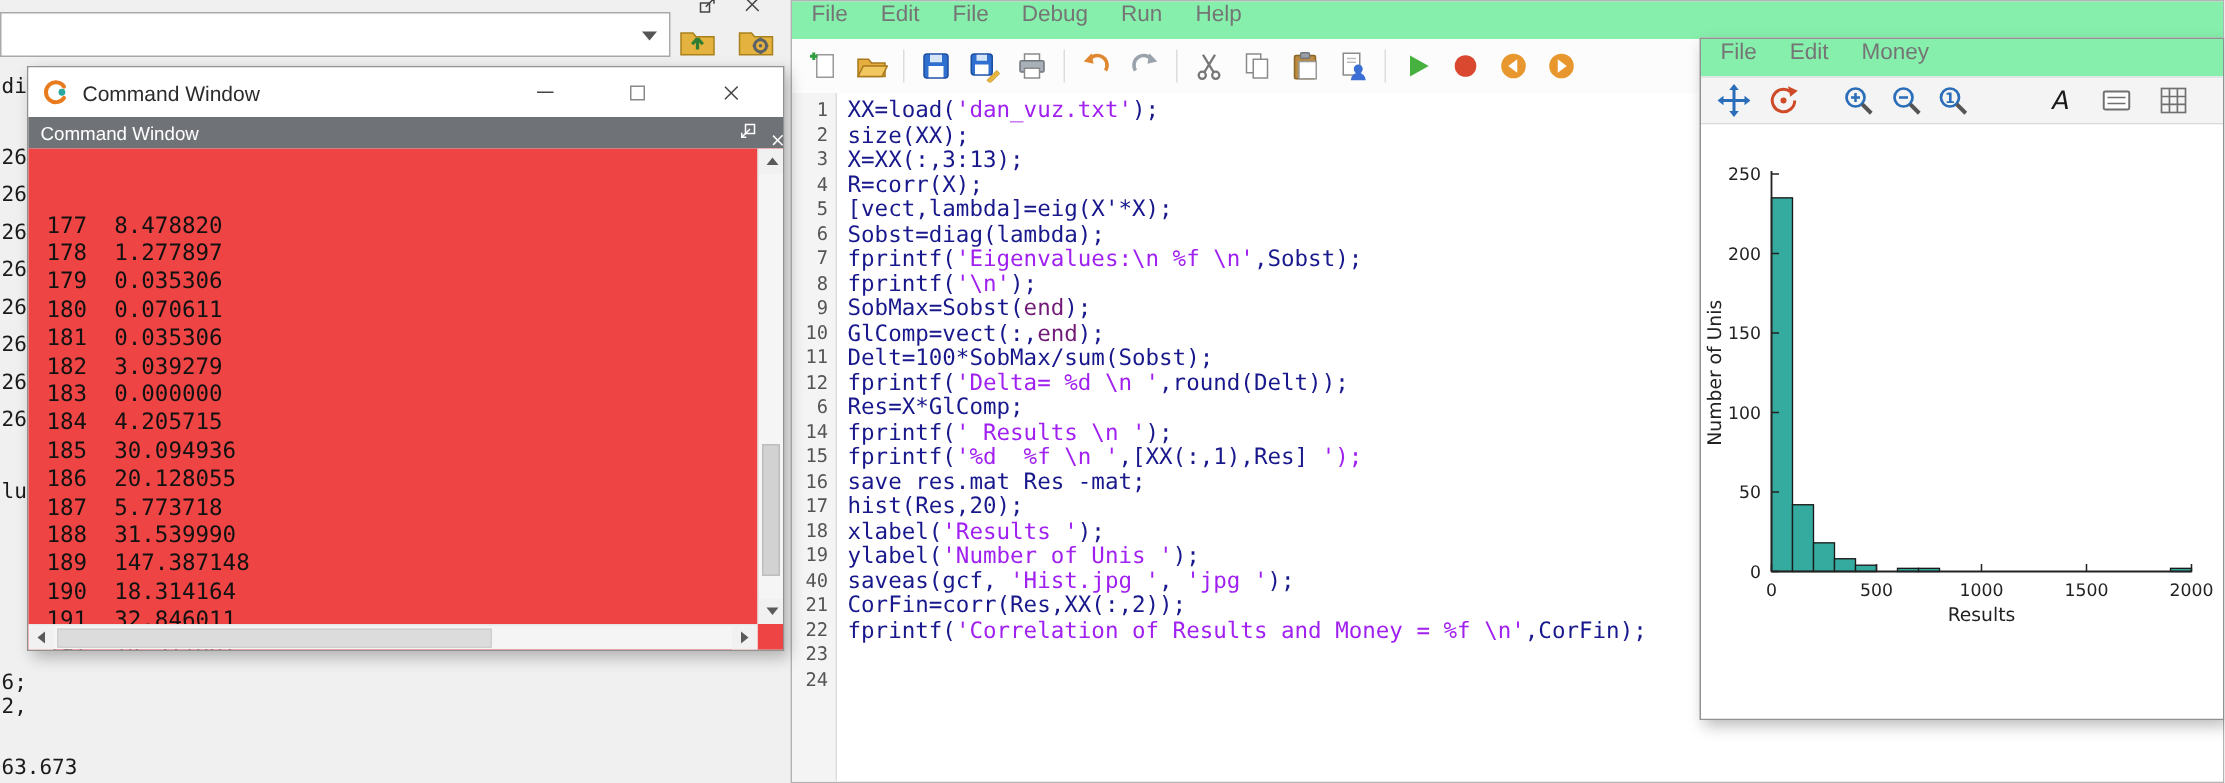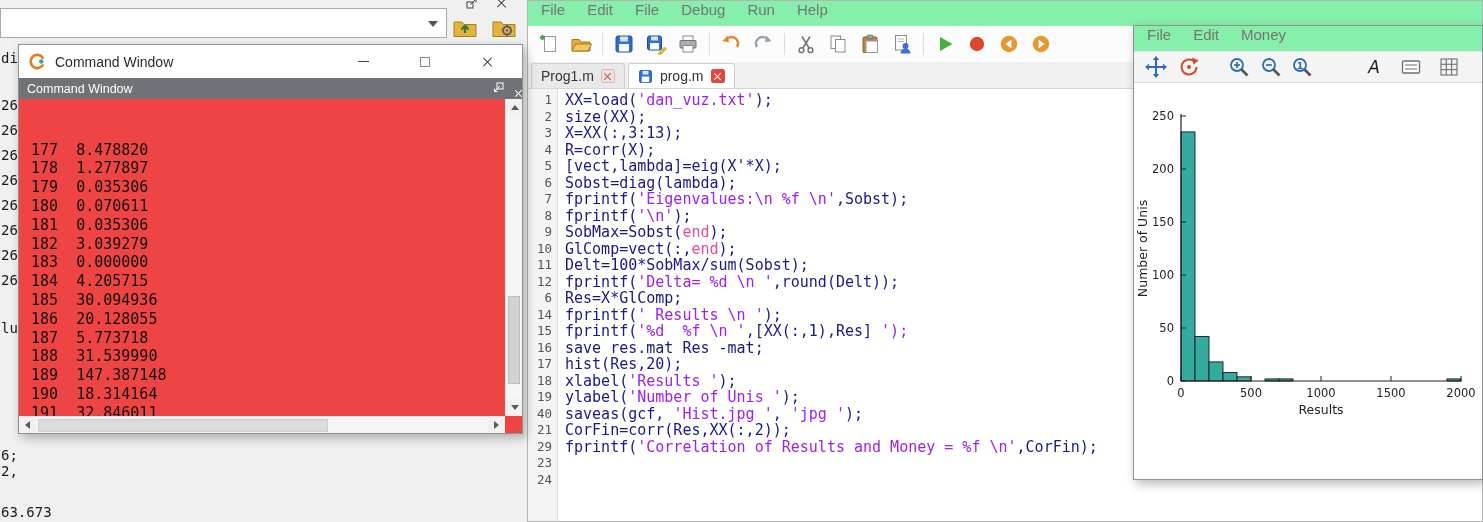--- a/index.html
+++ b/index.html
@@ -67,21 +67,21 @@
   .tab-x{position:relative;width:14px;height:14px;border-radius:2.5px;display:flex;align-items:center;justify-content:center}
   .tab-x.red{background:#e0483c}
   .tab-x.pale{background:#f2dedd;border:1px solid #d8b6b2}
   .tab-x.red .x-glyph.small::before,.tab-x.red .x-glyph.small::after{background:#fff}
   .tab-x.pale .x-glyph.small::before,.tab-x.pale .x-glyph.small::after{background:#b05a52}
   .ed-body{flex:1;display:flex;overflow:hidden;background:#fff}
   .ed-gutter{width:30px;background:#f4f4f4;border-right:1px solid #ddd;text-align:right;padding:3px 5px 0 0;font:12.5px/16.5px "DejaVu Sans Mono",monospace;color:#555;flex:0 0 auto}
   .ed-code{flex:1;padding:3px 0 0 7px;font:15px/16.5px "DejaVu Sans Mono",monospace;white-space:pre;overflow:hidden}
   .tk-d{color:#18188c}
   .tk-s{color:#a020f0}
-  .tk-k{color:#ec4899}
+  .tk-k{color:#701a75}
 
   
   .fig-win{left:1133px;top:25px;width:350px;height:455px;z-index:4;display:flex;flex-direction:column}
   .fig-toolbar{height:32px;background:#f4f4f4;border-top:1px solid #e3e3e3;border-bottom:1px solid #dadada;display:flex;align-items:center;padding-left:8px;flex:0 0 auto}
   .ftbtn{width:28px;height:26px;display:flex;align-items:center;justify-content:center}
   .fig-plot{flex:1;position:relative;background:#fff}
   .fig-plot svg{position:absolute;left:0;top:0}
 </style>
 </head>
 <body>
@@ -239,39 +239,20 @@
             <circle cx="10" cy="10" r="8.2" fill="#e8962e"></circle>
             <polygon points="12.5,5.5 6.5,10 12.5,14.5" fill="#fff"></polygon>
           </svg>
         </span>
       <span class="tbtn">
           <svg width="20" height="20" viewBox="0 0 20 20">
             <circle cx="10" cy="10" r="8.2" fill="#e8962e"></circle>
             <polygon points="7.5,5.5 13.5,10 7.5,14.5" fill="#fff"></polygon>
           </svg>
         </span>
-    </div>
-    <div class="ed-tabbar">
-      <div class="ed-tab">
-        <span>Prog1.m</span>
-        <span class="tab-x pale">
-            <span class="x-glyph small"></span>
-          </span>
-      </div>
-      <div class="ed-tab active">
-        <svg width="15" height="15" viewBox="0 0 20 20">
-            <rect x="2" y="2" width="16" height="16" rx="2" fill="#2f6fd0" stroke="#1d4e9e"></rect>
-            <rect x="6" y="2.5" width="8" height="5" fill="#d7e5f8"></rect>
-            <rect x="5" y="10" width="10" height="7.5" fill="#fff"></rect>
-          </svg>
-        <span>prog.m</span>
-        <span class="tab-x red">
-            <span class="x-glyph small"></span>
-          </span>
-      </div>
     </div>
     <div class="ed-body">
       <div class="ed-gutter">
           <div class="ln">1</div>
           <div class="ln">2</div>
           <div class="ln">3</div>
           <div class="ln">4</div>
           <div class="ln">5</div>
           <div class="ln">6</div>
           <div class="ln">7</div>
@@ -282,21 +263,21 @@
           <div class="ln">12</div>
           <div class="ln">6</div>
           <div class="ln">14</div>
           <div class="ln">15</div>
           <div class="ln">16</div>
           <div class="ln">17</div>
           <div class="ln">18</div>
           <div class="ln">19</div>
           <div class="ln">40</div>
           <div class="ln">21</div>
-          <div class="ln">29</div>
+          <div class="ln">22</div>
           <div class="ln">23</div>
           <div class="ln">24</div>
         </div>
       <div class="ed-code"><div class="code-line"><span class="tk-d">XX=load(</span><span class="tk-s">'dan_vuz.txt'</span><span class="tk-d">);</span></div><div class="code-line"><span class="tk-d">size(XX);</span></div><div class="code-line"><span class="tk-d">X=XX(:,3:13);</span></div><div class="code-line"><span class="tk-d">R=corr(X);</span></div><div class="code-line"><span class="tk-d">[vect,lambda]=eig(X'*X);</span></div><div class="code-line"><span class="tk-d">Sobst=diag(lambda);</span></div><div class="code-line"><span class="tk-d">fprintf(</span><span class="tk-s">'Eigenvalues:\n %f \n'</span><span class="tk-d">,Sobst);</span></div><div class="code-line"><span class="tk-d">fprintf(</span><span class="tk-s">'\n'</span><span class="tk-d">);</span></div><div class="code-line"><span class="tk-d">SobMax=Sobst(</span><span class="tk-k">end</span><span class="tk-d">);</span></div><div class="code-line"><span class="tk-d">GlComp=vect(:,</span><span class="tk-k">end</span><span class="tk-d">);</span></div><div class="code-line"><span class="tk-d">Delt=100*SobMax/sum(Sobst);</span></div><div class="code-line"><span class="tk-d">fprintf(</span><span class="tk-s">'Delta= %d \n '</span><span class="tk-d">,round(Delt));</span></div><div class="code-line"><span class="tk-d">Res=X*GlComp;</span></div><div class="code-line"><span class="tk-d">fprintf(</span><span class="tk-s">' Results \n '</span><span class="tk-d">);</span></div><div class="code-line"><span class="tk-d">fprintf(</span><span class="tk-s">'%d  %f \n '</span><span class="tk-d">,[XX(:,1),Res] </span><span class="tk-s">');</span></div><div class="code-line"><span class="tk-d">save res.mat Res -mat;</span></div><div class="code-line"><span class="tk-d">hist(Res,20);</span></div><div class="code-line"><span class="tk-d">xlabel(</span><span class="tk-s">'Results '</span><span class="tk-d">);</span></div><div class="code-line"><span class="tk-d">ylabel(</span><span class="tk-s">'Number of Unis '</span><span class="tk-d">);</span></div><div class="code-line"><span class="tk-d">saveas(gcf, </span><span class="tk-s">'Hist.jpg '</span><span class="tk-d">, </span><span class="tk-s">'jpg '</span><span class="tk-d">);</span></div><div class="code-line"><span class="tk-d">CorFin=corr(Res,XX(:,2));</span></div><div class="code-line"><span class="tk-d">fprintf(</span><span class="tk-s">'Correlation of Results and Money = %f \n'</span><span class="tk-d">,CorFin);</span></div><div class="code-line">&nbsp;</div><div class="code-line">&nbsp;</div></div>
     </div>
   </div>
 
   <div class="win cmd-win">
     <div class="titlebar">
       <svg width="17" height="17" viewBox="0 0 18 18">

